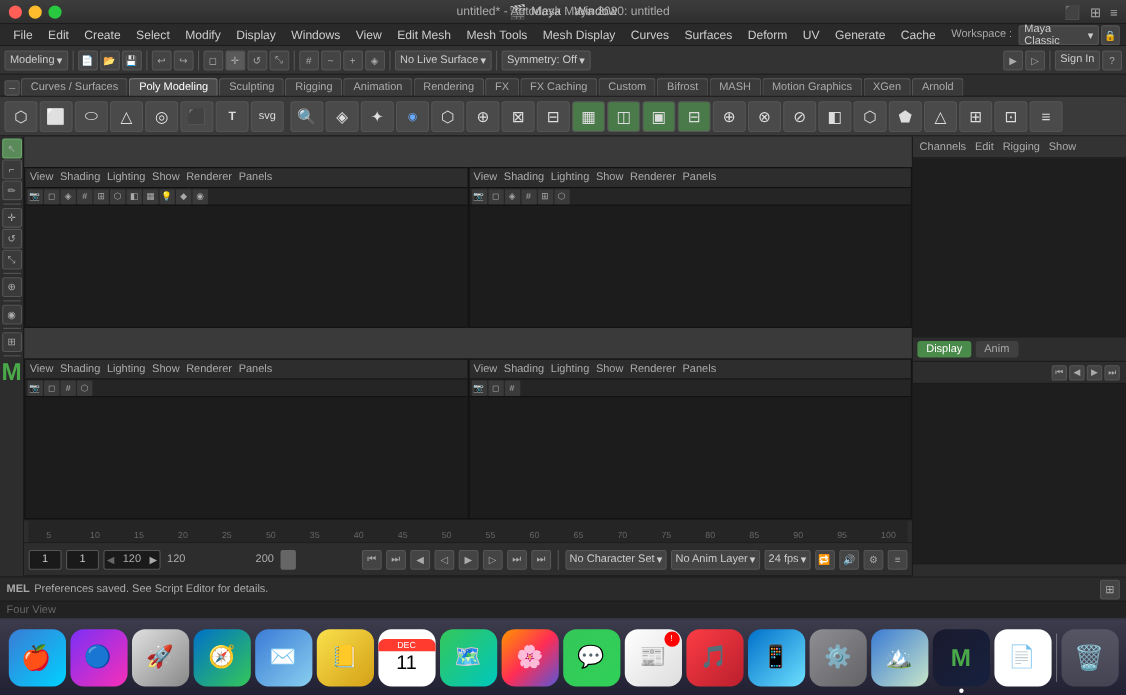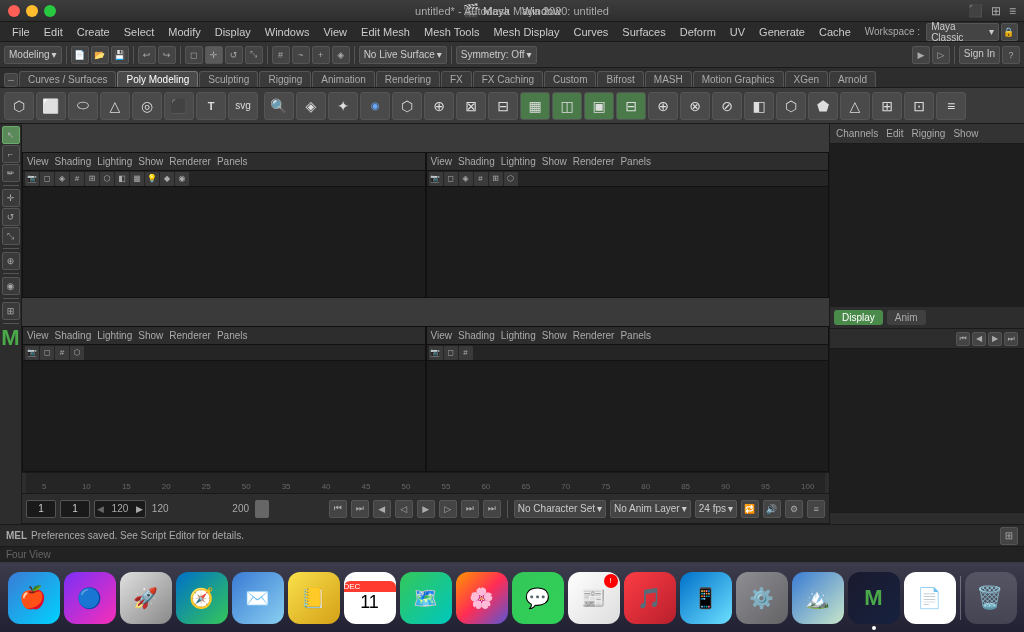--- a/index.html
+++ b/index.html
@@ -874,21 +874,21 @@
     <div class="dock-item" style="background:linear-gradient(135deg,#0070c9,#34c759);border-radius:12px;">
       <span style="font-size:20px;">🧭</span>
     </div>
     <div class="dock-item" style="background:linear-gradient(135deg,#3a7bd5,#89cff0);border-radius:12px;">
       <span style="font-size:20px;">✉️</span>
     </div>
     <div class="dock-item" style="background:linear-gradient(135deg,#f9e04b,#d4a017);border-radius:12px;">
       <span style="font-size:20px;">📒</span>
     </div>
     <div class="dock-item" style="background:#fff;border-radius:12px;flex-direction:column;gap:0;">
-      <span style="font-size:8px;background:#ff3b30;color:#fff;width:100%;text-align:left;border-radius:6px 6px 0 0;padding:1px 0;">DEC</span>
+      <span style="font-size:8px;background:#ff3b30;color:#fff;width:100%;text-align:center;border-radius:6px 6px 0 0;padding:1px 0;">DEC</span>
       <span style="font-size:18px;color:#000;line-height:1.2;">11</span>
     </div>
     <div class="dock-item" style="background:linear-gradient(135deg,#34c759,#00c7be);border-radius:12px;">
       <span style="font-size:20px;">🗺️</span>
     </div>
     <div class="dock-item" style="background:linear-gradient(135deg,#ff9500,#ff2d55,#5856d6);border-radius:12px;">
       <span style="font-size:20px;">🌸</span>
     </div>
     <div class="dock-item" style="background:linear-gradient(135deg,#34c759,#30d158);border-radius:12px;">
       <span style="font-size:20px;">💬</span>

